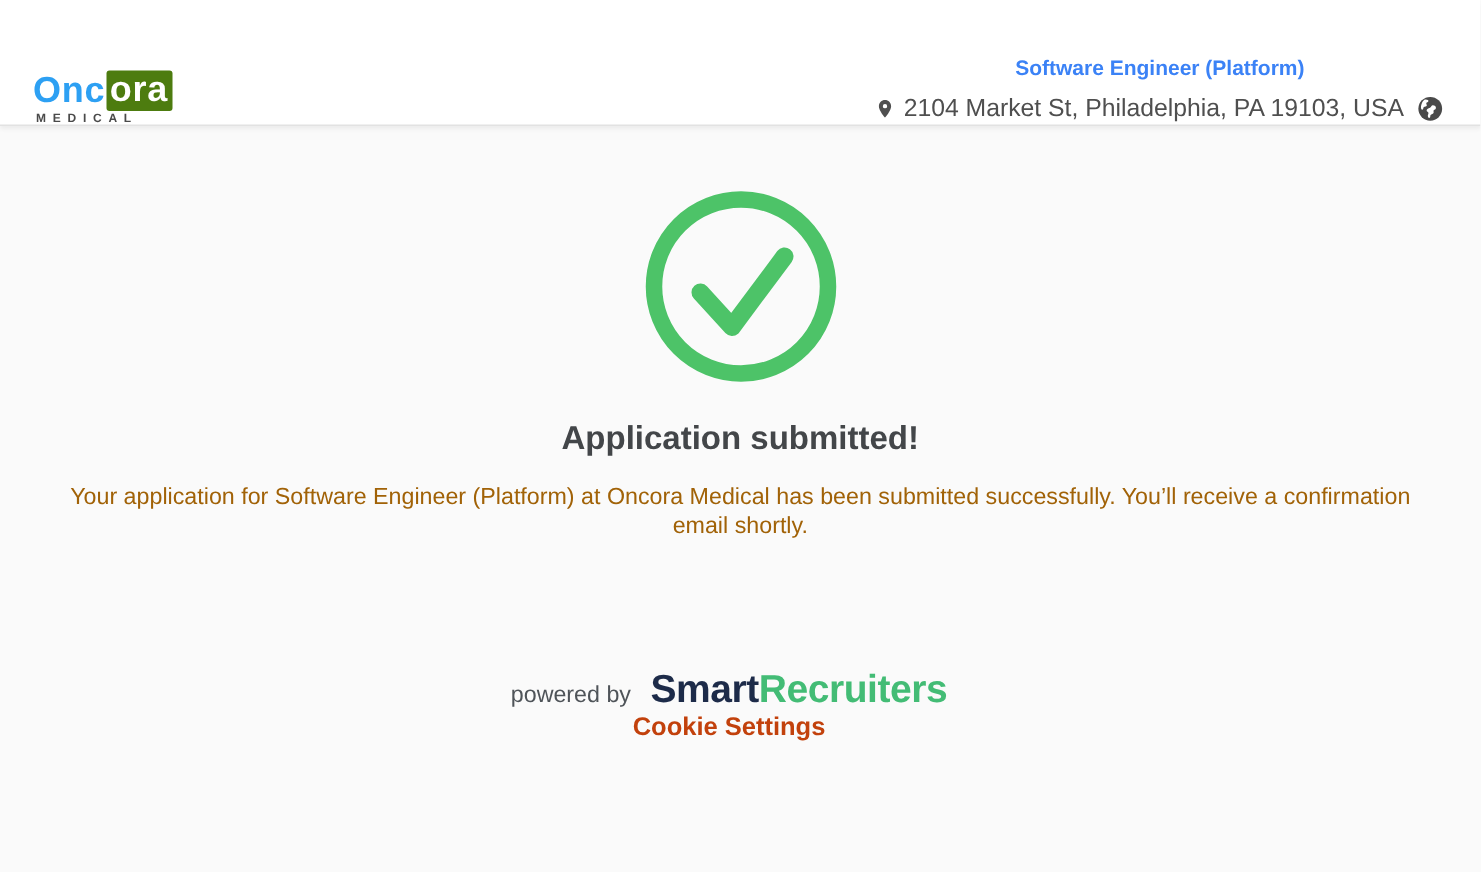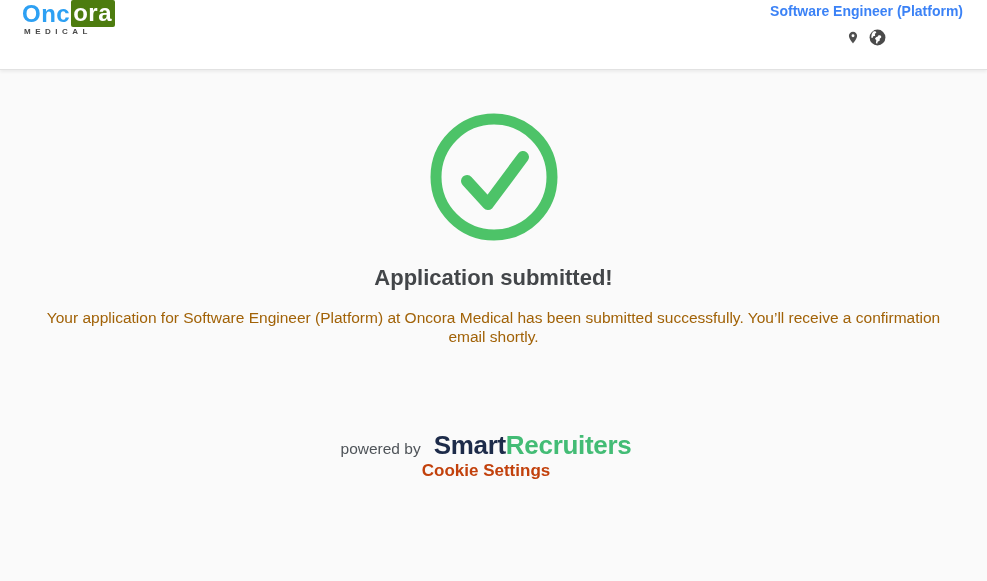--- a/index.html
+++ b/index.html
@@ -5,26 +5,26 @@
   * { margin: 0; padding: 0; box-sizing: border-box; }
   html, body {
     width: 987px; height: 581px;
     background: #fafafa;
     font-family: "Liberation Sans", "DejaVu Sans", sans-serif;
     overflow: hidden;
   }
 
   
   .header {
-    width: 100%; height: 70px;
+    width: 100%; height: 84px;
     background: #ffffff;
     border-bottom: 1px solid #e2e2e2;
     box-shadow: 0 2px 3px rgba(0,0,0,0.06);
     display: flex;
-    align-items: flex-start;
+    align-items: flex-end;
     justify-content: space-between;
     padding: 0 24px 0 22px;
     position: relative;
   }
   .logo { cursor: pointer; display: inline-block; }
   .logo-wordmark {
     font-size: 24px;
     font-weight: 700;
     letter-spacing: 0.5px;
     line-height: 26px;
@@ -135,20 +135,21 @@
   </div>
 
   <div class="header-right">
     <div class="job-title">Software Engineer (Platform)</div>
     <div class="job-location">
       <span>
         <svg width="14" height="19" viewBox="0 0 24 24">
             <path fill="#4f4f4f" d="M12 2C8.13 2 5 5.13 5 9c0 5.25 7 13 7 13s7-7.75 7-13c0-3.87-3.13-7-7-7zm0 9.5A2.5 2.5 0 1 1 12 6.5a2.5 2.5 0 0 1 0 5z"></path>
           </svg>
       </span>
+      <span>2104 Market St, Philadelphia, PA 19103, USA</span>
       <span style="margin-left:3px;">
         <svg width="19" height="19" viewBox="0 0 24 24">
           <circle cx="12" cy="12" r="10" fill="#4a4a4a"></circle>
           <path fill="#ffffff" d="M7 4.5c1.2-.6 2-.5 3 .2.8.6.5 1.6-.4 1.9-.9.3-1.2 1-.7 1.8.5.8.1 1.6-.9 1.6-1.1 0-1.9.7-1.9 1.8 0 .9-.8 1.2-1.6.7-.4-1.1-.4-2.5 0-3.8.5-1.8 1.4-3.3 2.5-4.2z"></path>
           <path fill="#ffffff" d="M13.5 9.2c1.4-.4 2.8.2 3.2 1.5.3 1-.2 1.9-1.2 2.2-.6.2-.9.8-.7 1.5.3 1.1-.3 2-1.4 2.2-.9.2-1.5.9-1.4 1.9.1.9-.6 1.4-1.5 1.1-.6-.9-.7-2-.2-2.9.4-.8.2-1.6-.6-2.1-.9-.6-1-1.7-.1-2.4.7-.5 1.5-.6 2.2-1 .7-.4 1-1.6 1.7-2z"></path>
         </svg>
       </span>
     </div>
   </div>
 </div>

